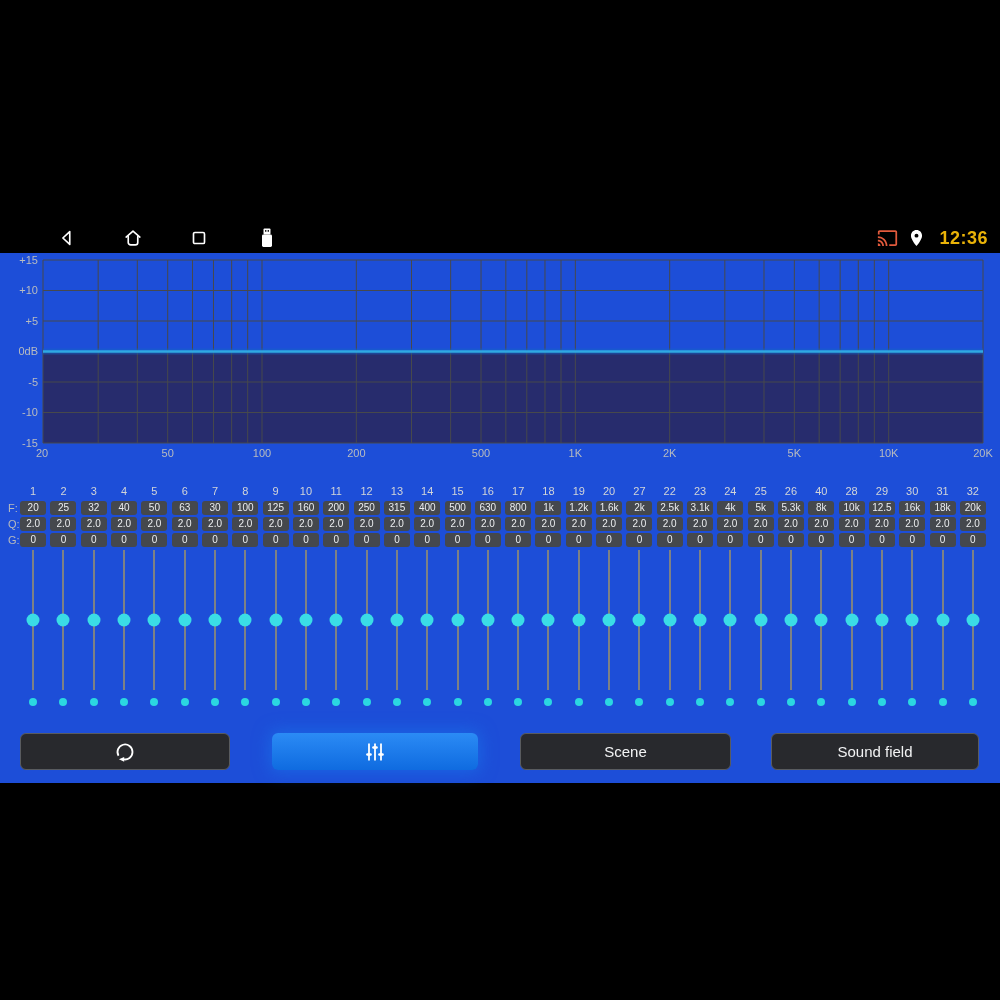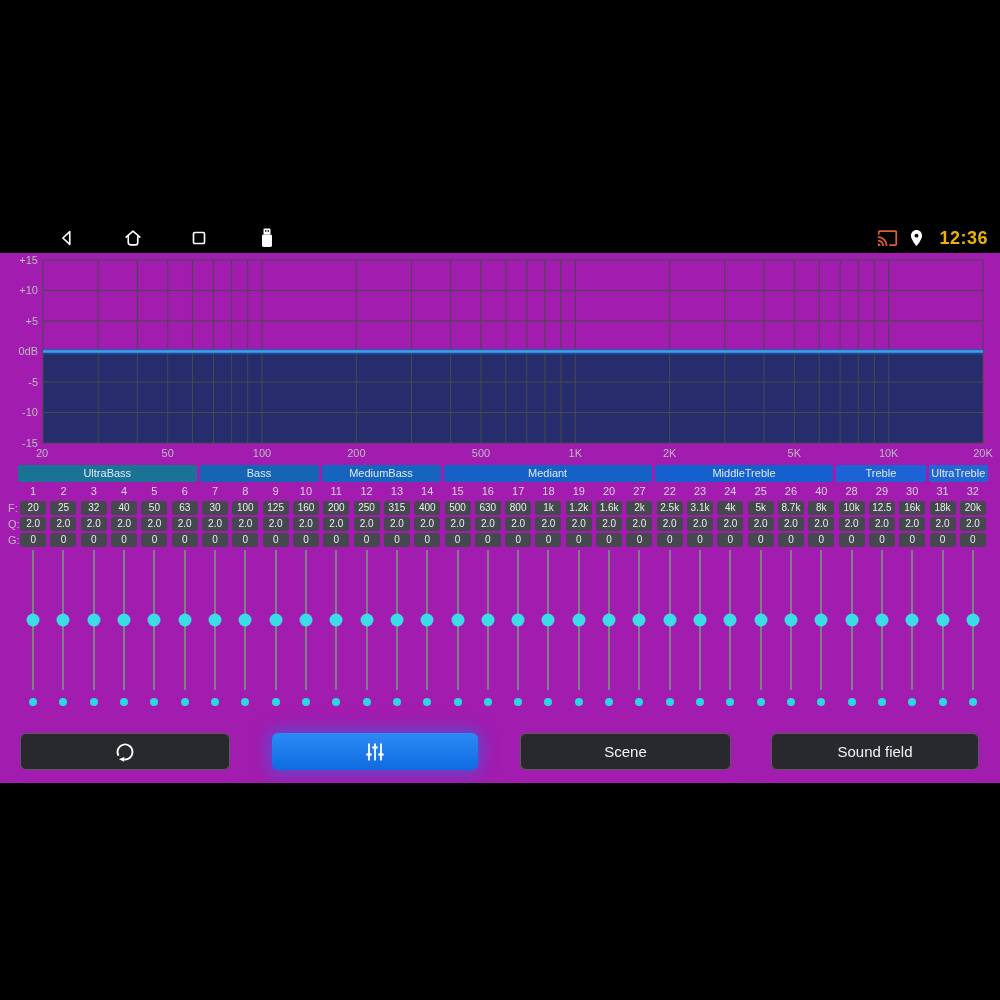--- a/index.html
+++ b/index.html
@@ -6,21 +6,21 @@
     font-family:"Liberation Sans",sans-serif;overflow:hidden;}
   .stage{position:relative;width:1000px;height:1000px;background:#000;}
 
   
   .statusbar{position:absolute;top:220px;left:0;width:1000px;height:36px;background:#000;}
   .sb-icon{position:absolute;top:50%;transform:translateY(-50%);}
   .sb-time{position:absolute;top:50%;transform:translateY(-50%);right:12px;
     color:#eab308;font-size:18px;font-weight:bold;letter-spacing:.5px;}
 
   
-  .content{position:absolute;top:253px;left:0;width:1000px;height:530px;background:#a21caf;}
+  .content{position:absolute;top:253px;left:0;width:1000px;height:530px;background:#1d4ed8;}
 
   #eq-chart{position:absolute;top:0;left:0;}
   #eq-chart text.axis{fill:#b9bcbf;font-size:11px;font-family:"Liberation Sans",sans-serif;}
 
   .cat-row{position:absolute;top:212px;left:18px;width:970px;height:17px;display:flex;gap:3px;}
   .cat{border-radius:2px;text-align:center;font-size:11px;line-height:17px;color:#ddeafc;
     overflow:hidden;white-space:nowrap;}
 
   .row-labels{position:absolute;left:8px;width:20px;color:#b7babd;font-size:11px;}
   .row-label{position:absolute;left:0;height:14px;line-height:15px;}
@@ -126,29 +126,20 @@
         <text class="axis" x="262.0106013586193" y="204" text-anchor="middle">100</text>
         <text class="axis" x="356.3333333333333" y="204" text-anchor="middle">200</text>
         <text class="axis" x="481.0212027172385" y="204" text-anchor="middle">500</text>
         <text class="axis" x="575.3439346919525" y="204" text-anchor="middle">1K</text>
         <text class="axis" x="669.6666666666666" y="204" text-anchor="middle">2K</text>
         <text class="axis" x="794.3545360505717" y="204" text-anchor="middle">5K</text>
         <text class="axis" x="888.6772680252859" y="204" text-anchor="middle">10K</text>
         <text class="axis" x="983" y="204" text-anchor="middle">20K</text>
       </svg>
 
-    <div class="cat-row" id="cat-row">
-        <div class="cat" style="flex: 6 1 0%; background: rgb(26, 115, 148);">UltraBass</div>
-        <div class="cat" style="flex: 4 1 0%; background: rgb(21, 101, 180);">Bass</div>
-        <div class="cat" style="flex: 4 1 0%; background: rgb(21, 100, 189);">MediumBass</div>
-        <div class="cat" style="flex: 7 1 0%; background: rgb(21, 97, 198);">Mediant</div>
-        <div class="cat" style="flex: 6 1 0%; background: rgb(21, 96, 207);">MiddleTreble</div>
-        <div class="cat" style="flex: 3 1 0%; background: rgb(28, 100, 214);">Treble</div>
-        <div class="cat" style="flex: 2 1 0%; background: rgb(35, 102, 210);">UltraTreble</div>
-      </div>
 
     <div class="row-labels">
       <div class="row-label" style="top:248px">F:</div>
       <div class="row-label" style="top:264px">Q:</div>
       <div class="row-label" style="top:280px">G:</div>
     </div>
 
     <div class="bands-grid" id="bands-grid">
   <div class="band-col">
     <div class="band-num">1</div>
@@ -445,21 +436,21 @@
     <div class="val-box g">0</div>
     <div class="slider">
       <div class="track"></div>
       <div class="knob" style="top: 50%;"></div>
     </div>
     <div class="dot"></div>
   </div>
 
   <div class="band-col">
     <div class="band-num">26</div>
-    <div class="val-box f">8.7k</div>
+    <div class="val-box f">5.3k</div>
     <div class="val-box q">2.0</div>
     <div class="val-box g">0</div>
     <div class="slider">
       <div class="track"></div>
       <div class="knob" style="top: 50%;"></div>
     </div>
     <div class="dot"></div>
   </div>
 
   <div class="band-col">

